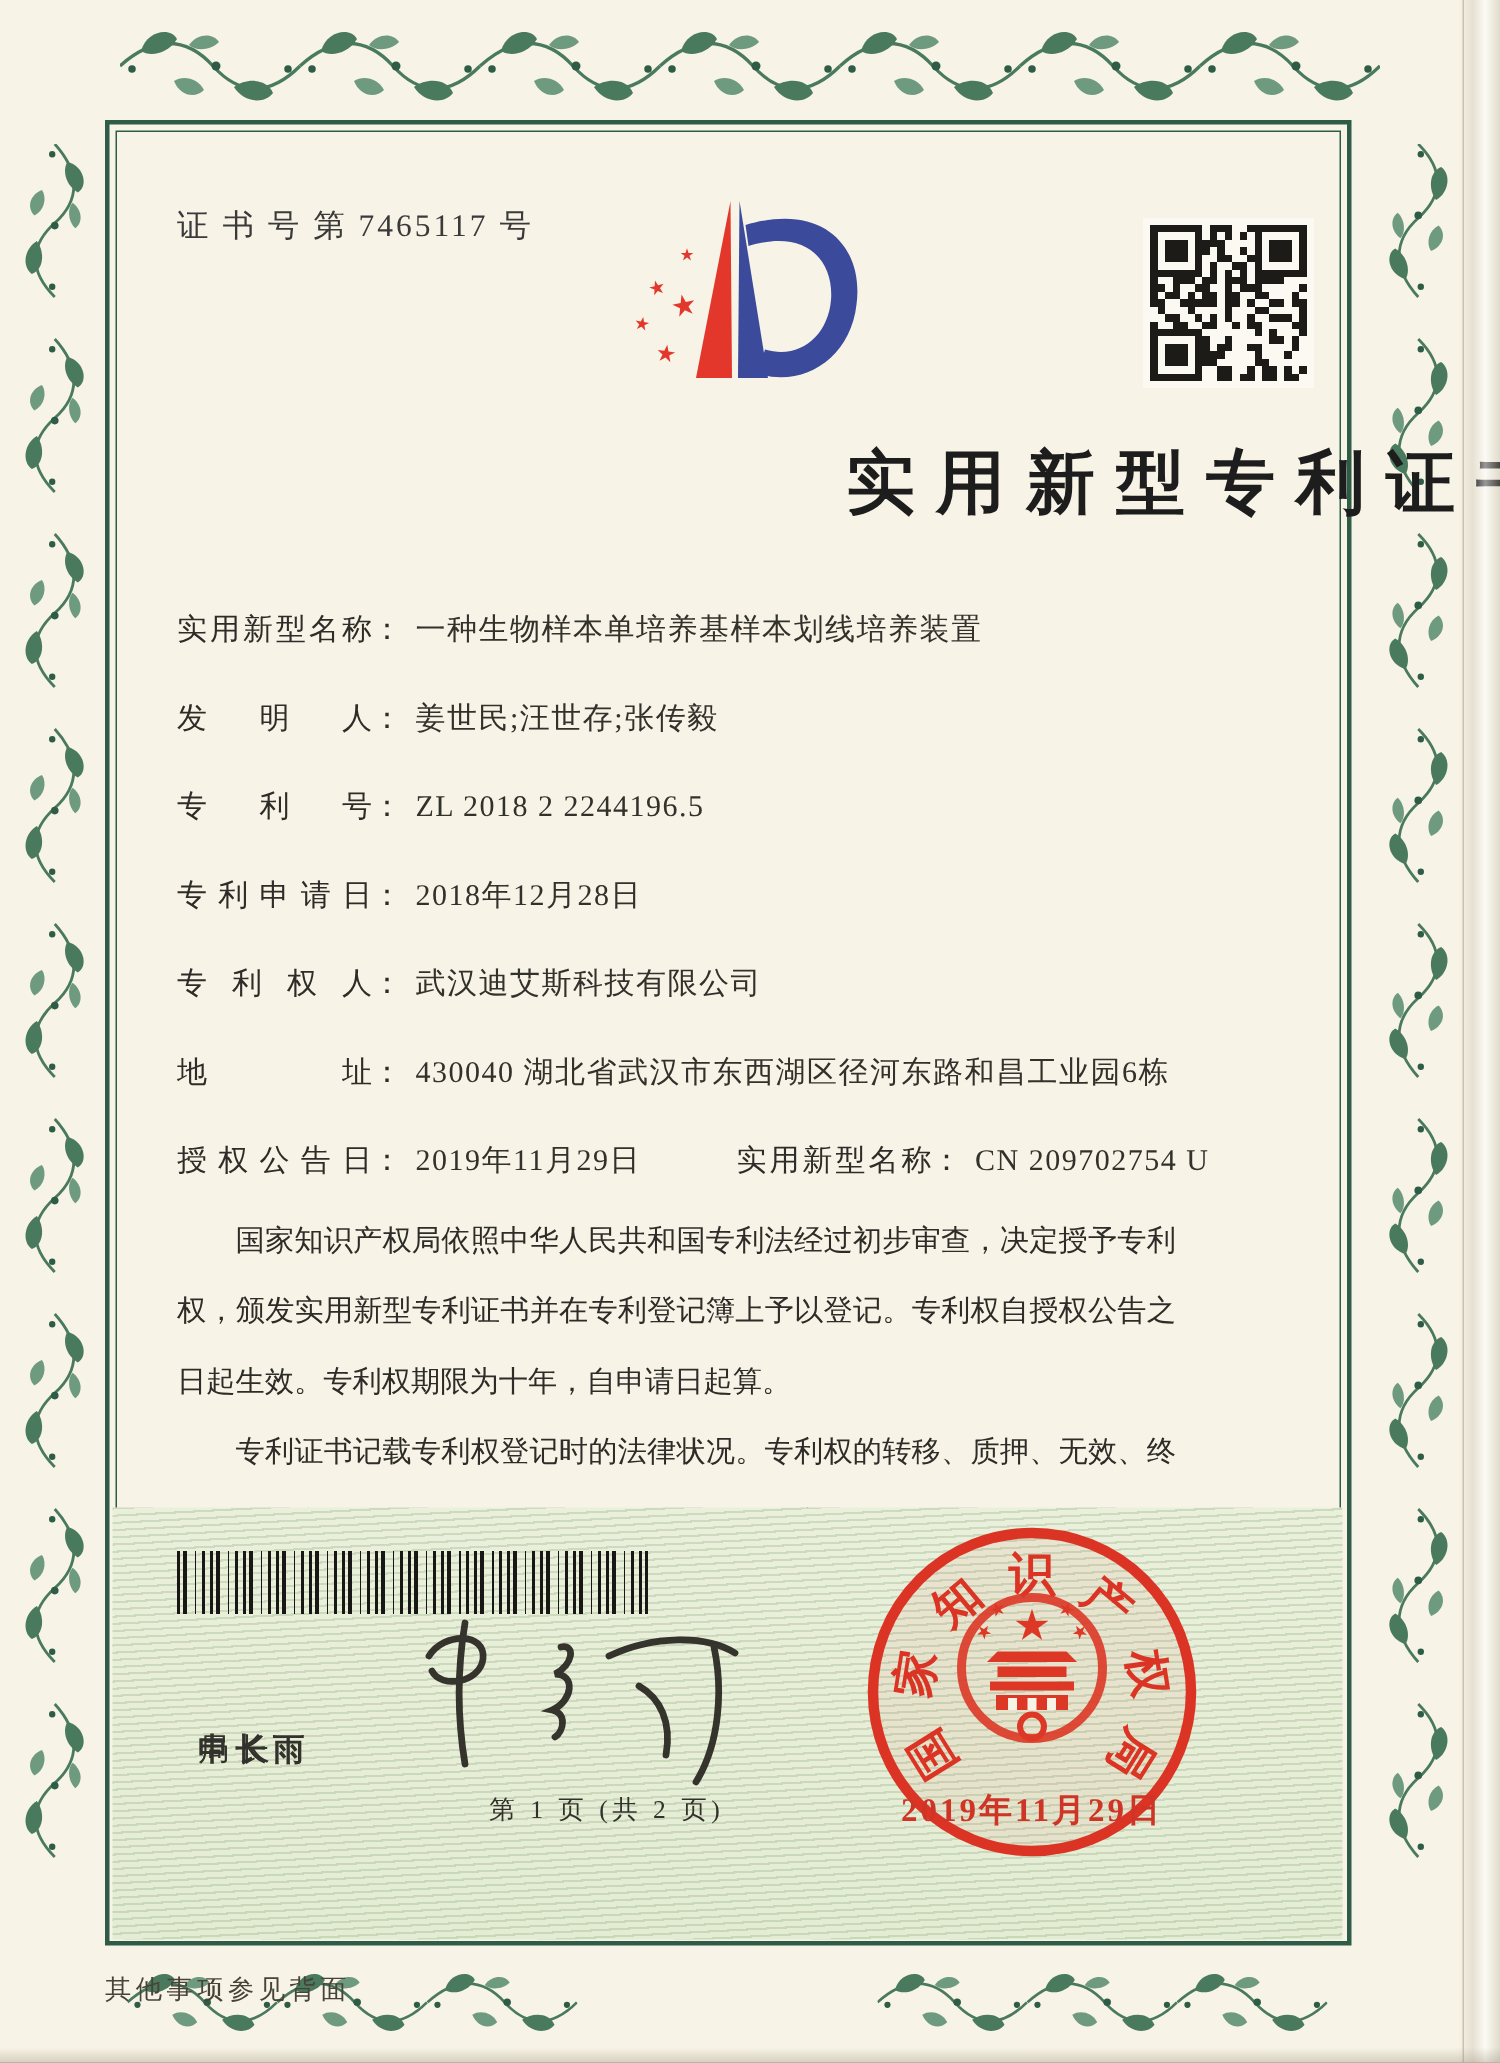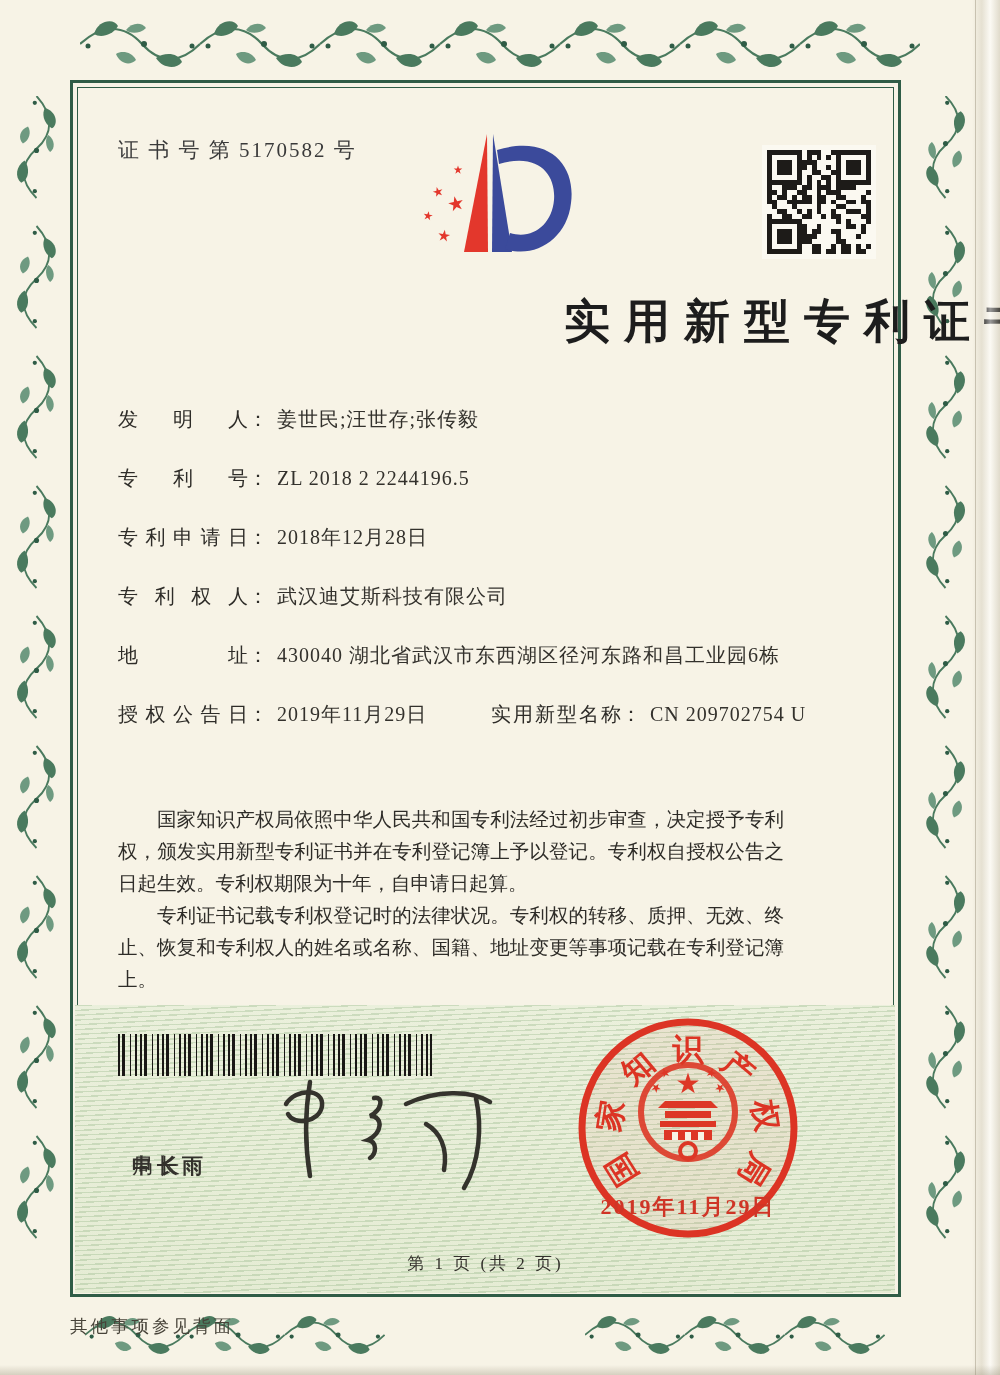--- a/index.html
+++ b/index.html
@@ -29,21 +29,21 @@
     font-size:46px;font-weight:bold;letter-spacing:14px;text-indent:14px;color:#1d1d1d;}
 
   .fields{position:absolute;left:118px;top:406px;width:700px;font-size:20px;}
   .frow{height:59px;}
   .flabel{display:inline-block;width:130px;text-align:justify;text-align-last:justify;color:#2e2c28;vertical-align:top;}
   .fcolon{display:inline-block;margin-right:9px;}
   .fvalue{letter-spacing:1px;color:#33312c;}
   .fgroup{display:inline-block;width:368px;}
 
   .paras{position:absolute;left:118px;top:804px;width:666px;
-    font-size:19.5px;line-height:32px;text-align:justify;color:#2e2c28;}
+    font-size:19.5px;line-height:47px;text-align:justify;color:#2e2c28;}
   .paras p{margin:0;text-indent:2em;}
 
   .guilloche{position:absolute;left:75px;top:1005px;width:820px;height:288px;
     background:
       repeating-linear-gradient(177deg,
         rgba(124,166,112,0.30) 0px, rgba(124,166,112,0.30) 1.4px,
         rgba(124,166,112,0.03) 1.4px, rgba(124,166,112,0.03) 4.8px),
       linear-gradient(#eef2df,#e8eed7);}
 
   .barcode{position:absolute;left:118px;top:1034px;width:314px;height:42px;
@@ -54,21 +54,21 @@
       #191715 17px 19px, transparent 19px 22px);}
 
   .signer-title{position:absolute;left:132px;top:1152px;font-size:21px;letter-spacing:6px;color:#33312c;}
   .signer-name{position:absolute;left:132px;top:1152px;font-size:21px;letter-spacing:4px;color:#33312c;font-weight:bold;}
   .signature{position:absolute;left:266px;top:1076px;}
 
   .seal{position:absolute;left:568px;top:1010px;}
   .seal-ring-text{font-size:31px;font-weight:bold;fill:#dc3424;font-family:"Liberation Serif","DejaVu Serif",serif;}
   .seal-date{font-size:22px;font-weight:bold;fill:#cf3526;letter-spacing:2px;font-family:"Liberation Serif","DejaVu Serif",serif;}
 
-  .footer-page{position:absolute;left:70px;top:1252px;width:831px;text-align:center;
+  .footer-page{position:absolute;left:70px;top:1195px;width:669px;text-align:center;
     font-size:17px;letter-spacing:3px;color:#33312c;}
   .back-note{position:absolute;left:70px;top:1314px;width:790px;text-align:left;
     font-size:17.5px;letter-spacing:3px;color:#474339;}
 </style>
 </head>
 <body>
 
 <div class="sheet">
 
   <svg width="0" height="0" style="position:absolute" aria-hidden="true">
@@ -126,21 +126,21 @@
   <svg class="orn" style="left:585px;top:1306px" width="300" height="50" viewBox="0 0 300 50">
     <use href="#vine-motif" transform="translate(0,4) scale(0.83)"></use>
     <use href="#vine-motif" transform="translate(100,4) scale(0.83)"></use>
     <use href="#vine-motif" transform="translate(200,4) scale(0.83)"></use>
   </svg>
 
   <div class="frame">
     <div class="frame-inner"></div>
   </div>
 
-  <div class="cert-no">证 书 号 第 5170582 号</div>
+  <div class="cert-no">证 书 号 第 7465117 号</div>
 
   <svg class="logo" width="204" height="156" viewBox="0 0 204 156">
     <g fill="#e3372c">
       <polygon points="89,8 66,126 90,126"></polygon>
       <use href="#star" transform="translate(60,44) scale(0.45)"></use>
       <use href="#star" transform="translate(40,66) scale(0.52) rotate(-15)"></use>
       <use href="#star" transform="translate(30,90) scale(0.48) rotate(10)"></use>
       <use href="#star" transform="translate(58,78) scale(0.78) rotate(-12)"></use>
       <use href="#star" transform="translate(46,110) scale(0.62) rotate(8)"></use>
     </g>
@@ -384,20 +384,23 @@
       <rect x="15" y="20" width="1" height="1"></rect>
       <rect x="16" y="20" width="1" height="1"></rect>
       <rect x="18" y="20" width="1" height="1"></rect>
       <rect x="19" y="20" width="1" height="1"></rect>
     </svg>
 
   <div class="title">实用新型专利证书</div>
 
   <div class="fields">
     <div class="frow">
+      <span class="flabel">实用新型名称</span><span class="fcolon">：</span><span class="fvalue">一种生物样本单培养基样本划线培养装置</span>
+    </div>
+    <div class="frow">
       <span class="flabel">发明人</span><span class="fcolon">：</span><span class="fvalue">姜世民;汪世存;张传毅</span>
     </div>
     <div class="frow">
       <span class="flabel">专利号</span><span class="fcolon">：</span><span class="fvalue">ZL 2018 2 2244196.5</span>
     </div>
     <div class="frow">
       <span class="flabel">专利申请日</span><span class="fcolon">：</span><span class="fvalue">2018年12月28日</span>
     </div>
     <div class="frow">
       <span class="flabel">专利权人</span><span class="fcolon">：</span><span class="fvalue">武汉迪艾斯科技有限公司</span>

